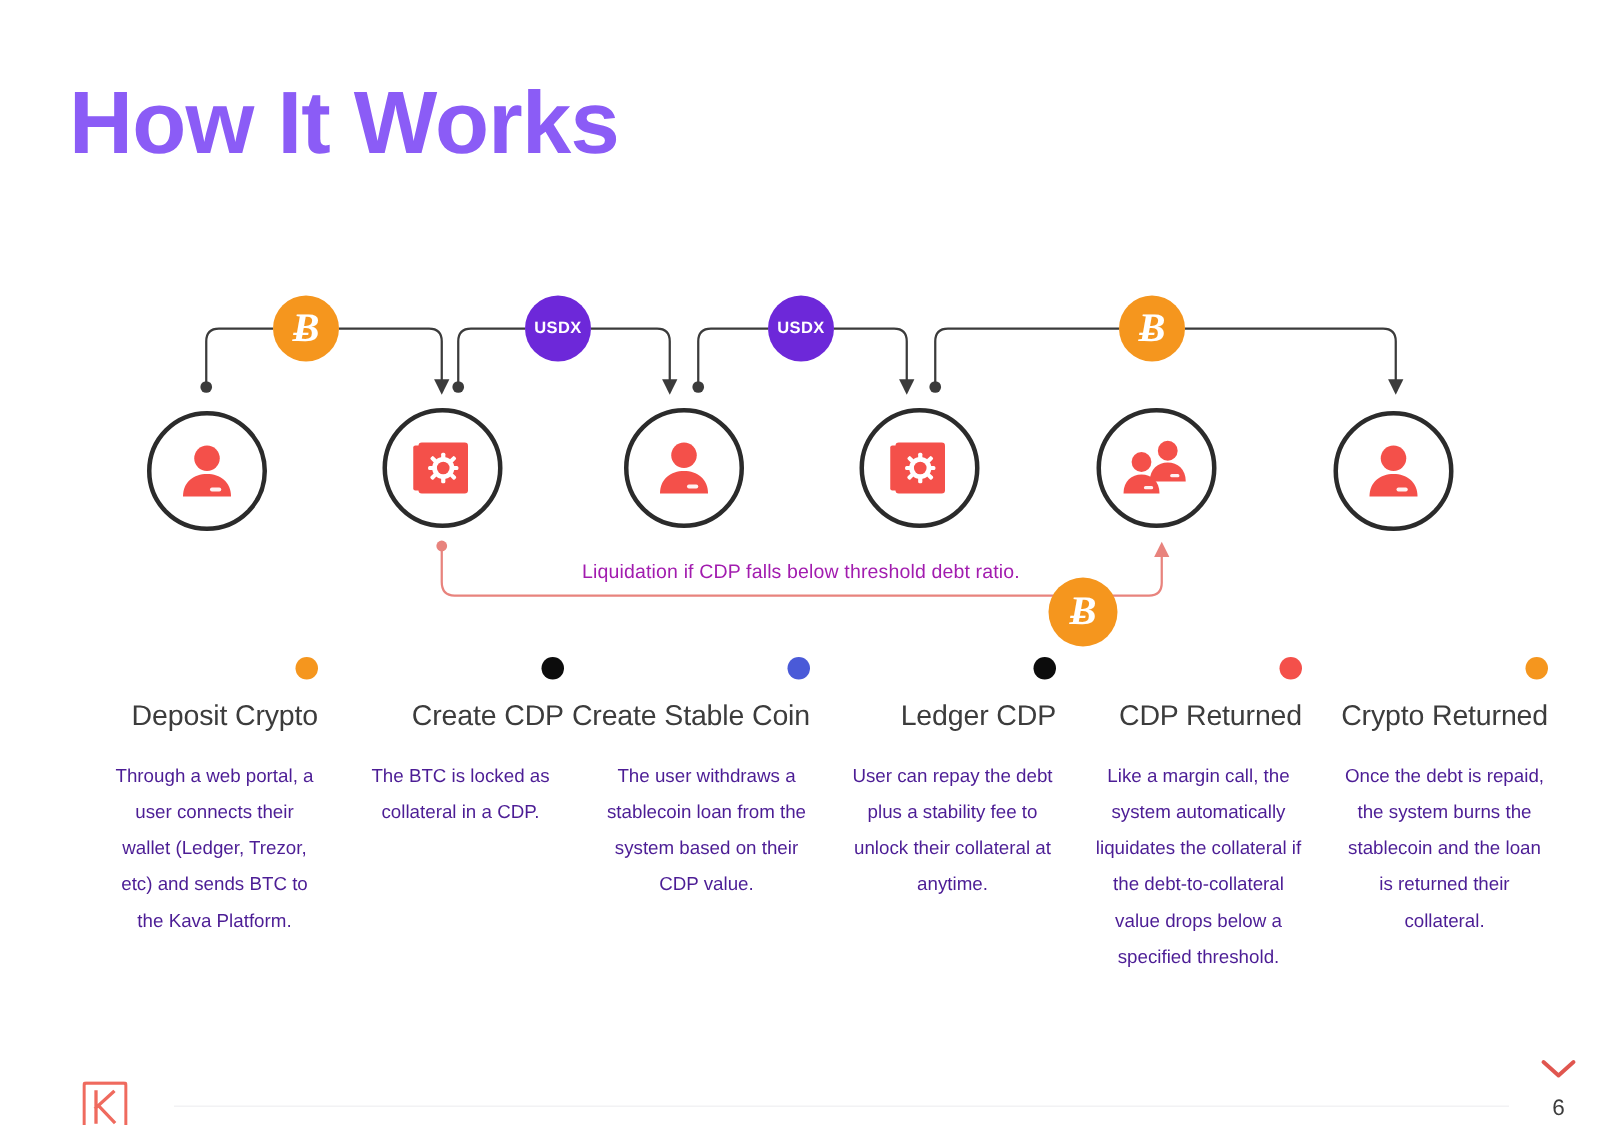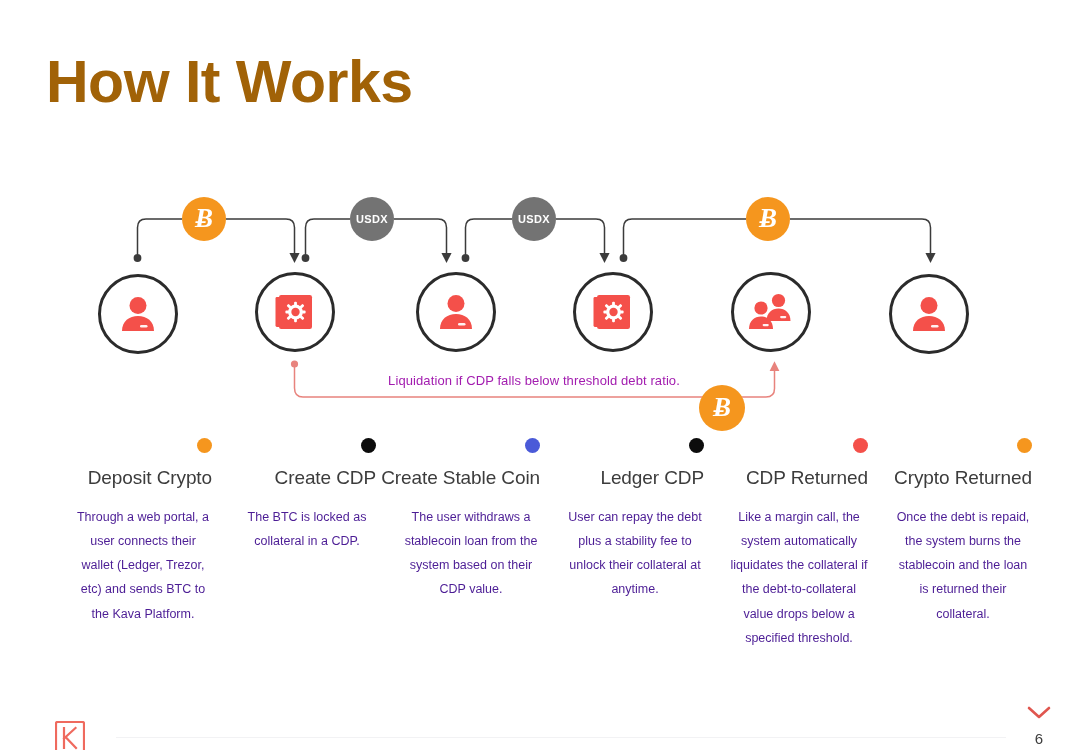--- a/index.html
+++ b/index.html
@@ -19,21 +19,21 @@
   }
 
   
   .slide-title {
     position: absolute;
     left: 46px;
     top: 52px;
     font-size: 59px;
     font-weight: bold;
     letter-spacing: -0.5px;
-    color: #a16207;
+    color: #8b5cf6;
     line-height: 1.05;
     white-space: nowrap;
   }
 
   
   .diagram {
     position: absolute;
     left: 0;
     top: 0;
     width: 1080px;
@@ -64,21 +64,21 @@
     height: 44px;
     border-radius: 50%;
     display: flex;
     align-items: center;
     justify-content: center;
     box-sizing: border-box;
     color: #ffffff;
   }
   .badge.btc { background: #f5961e; }
   .badge.usdx {
-    background: #737373;
+    background: #6d28d9;
     font-size: 11px;
     font-weight: bold;
     letter-spacing: 0.3px;
   }
   .badge .btc-glyph {
     font-size: 27px;
     font-weight: bold;
     font-style: italic;
     line-height: 1;
     font-family: "Liberation Serif", "DejaVu Serif", serif;

